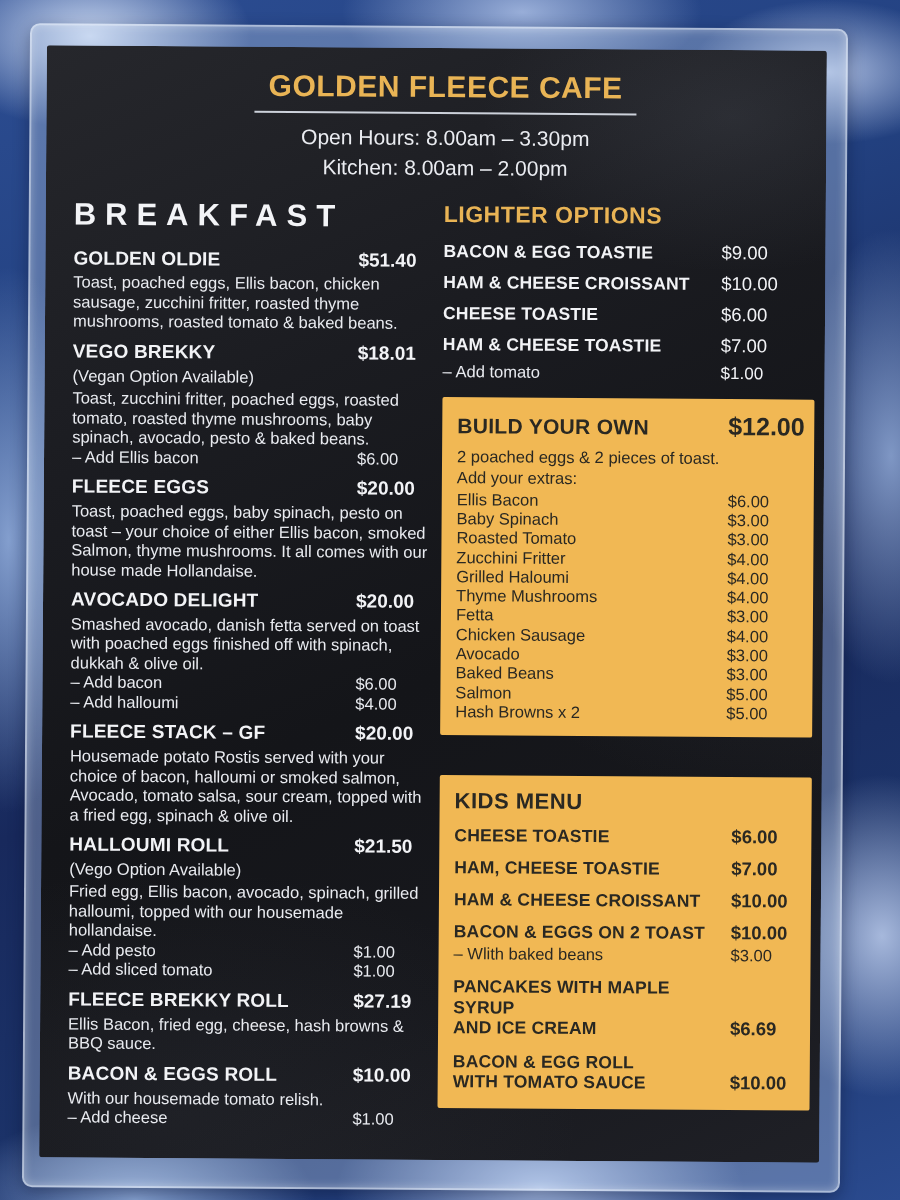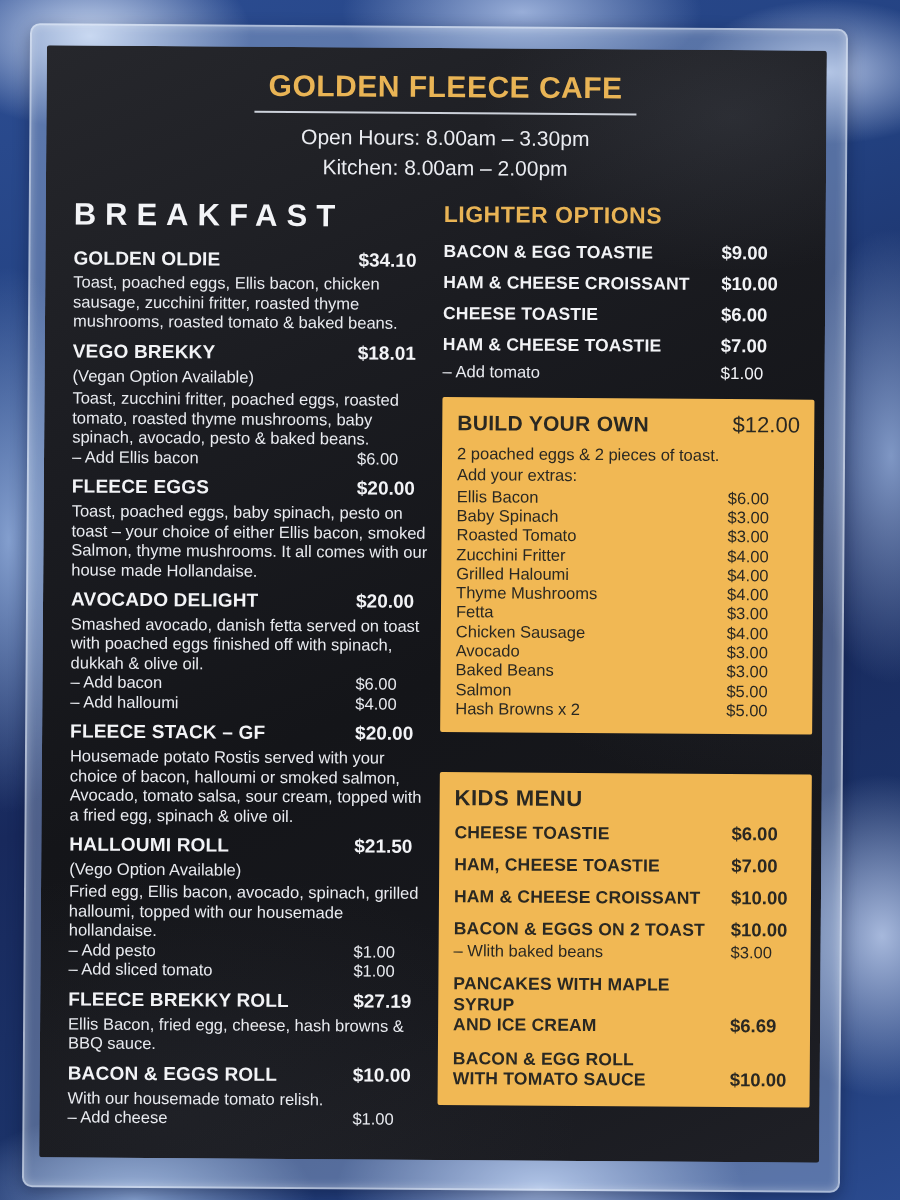--- a/index.html
+++ b/index.html
@@ -52,30 +52,30 @@
   .iname{flex:1;font-size:19px;font-weight:bold;color:#f2f3f6;letter-spacing:0.2px;line-height:1.2;}
   .iprice{flex:none;width:75px;font-size:19px;font-weight:bold;color:#f2f3f6;}
   .note,.desc{font-size:16.5px;color:#e9ebf0;line-height:19.5px;margin:3px 0 0;}
   .addon{display:flex;font-size:16.5px;color:#e9ebf0;line-height:19.5px;}
   .alabel{flex:1;}
   .aprice{flex:none;width:75px;}
   
   .lo-title{font-size:23px;font-weight:bold;color:#e9b455;letter-spacing:0.5px;margin:4px 0 12px;}
   .lrow{display:flex;align-items:baseline;margin:9px 0;}
   .lname{flex:1;font-size:17.5px;font-weight:bold;color:#f2f3f6;letter-spacing:0.2px;}
-  .lprice{flex:none;width:94px;font-size:18.5px;font-weight:bold;color:#f2f3f6;}
+  .lprice{flex:none;width:94px;font-size:18.5px;font-weight:normal;color:#f2f3f6;}
   .laddon{display:flex;font-size:16.5px;color:#e9ebf0;margin-top:-2px;}
   
   .box{background:#f1b854;border-radius:2px;box-sizing:border-box;width:372px;
        padding:13px 10px 14px 15px;color:#2a2822;}
   .box1{margin-top:15px;}
   .box2{margin-top:40px;}
   .brow{display:flex;align-items:baseline;}
   .btitle{flex:1;font-size:21px;font-weight:bold;letter-spacing:0.3px;}
-  .bprice{flex:none;width:76px;font-size:22px;font-weight:normal;text-align:center;}
+  .bprice{flex:none;width:76px;font-size:25px;font-weight:bold;text-align:center;}
   .bintro{font-size:16.5px;line-height:21px;margin-top:7px;}
   .extras{margin-top:2px;}
   .extra{display:flex;align-items:baseline;font-size:16.5px;line-height:19.3px;}
   .exname{flex:1;}
   .exprice{flex:none;width:76px;}
   .ktitle{font-size:22px;font-weight:bold;letter-spacing:0.5px;margin-bottom:4px;}
   .krow{display:flex;align-items:baseline;margin:10px 0 2px;}
   .krow.twoline{align-items:flex-end;margin-top:13px;}
   .kname{flex:1;font-size:17.5px;font-weight:bold;line-height:20.5px;letter-spacing:0.2px;white-space:pre-line;}
   .kprice{flex:none;width:70px;font-size:18.5px;font-weight:bold;}
@@ -98,21 +98,21 @@
       </div>
 
       <div class="columns">
 
         <div class="col-left">
           <h2 class="bk-title">BREAKFAST</h2>
 
           <article class="item">
             <div class="irow">
               <span class="iname">GOLDEN OLDIE</span>
-              <span class="iprice">$34.10</span>
+              <span class="iprice">$51.40</span>
             </div>
             <p class="desc">Toast, poached eggs, Ellis bacon, chicken sausage, zucchini fritter, roasted thyme mushrooms, roasted tomato &amp; baked beans.</p>
           </article>
 
           <article class="item">
             <div class="irow">
               <span class="iname">VEGO BREKKY</span>
               <span class="iprice">$18.01</span>
             </div>
             <p class="note">(Vegan Option Available)</p>

